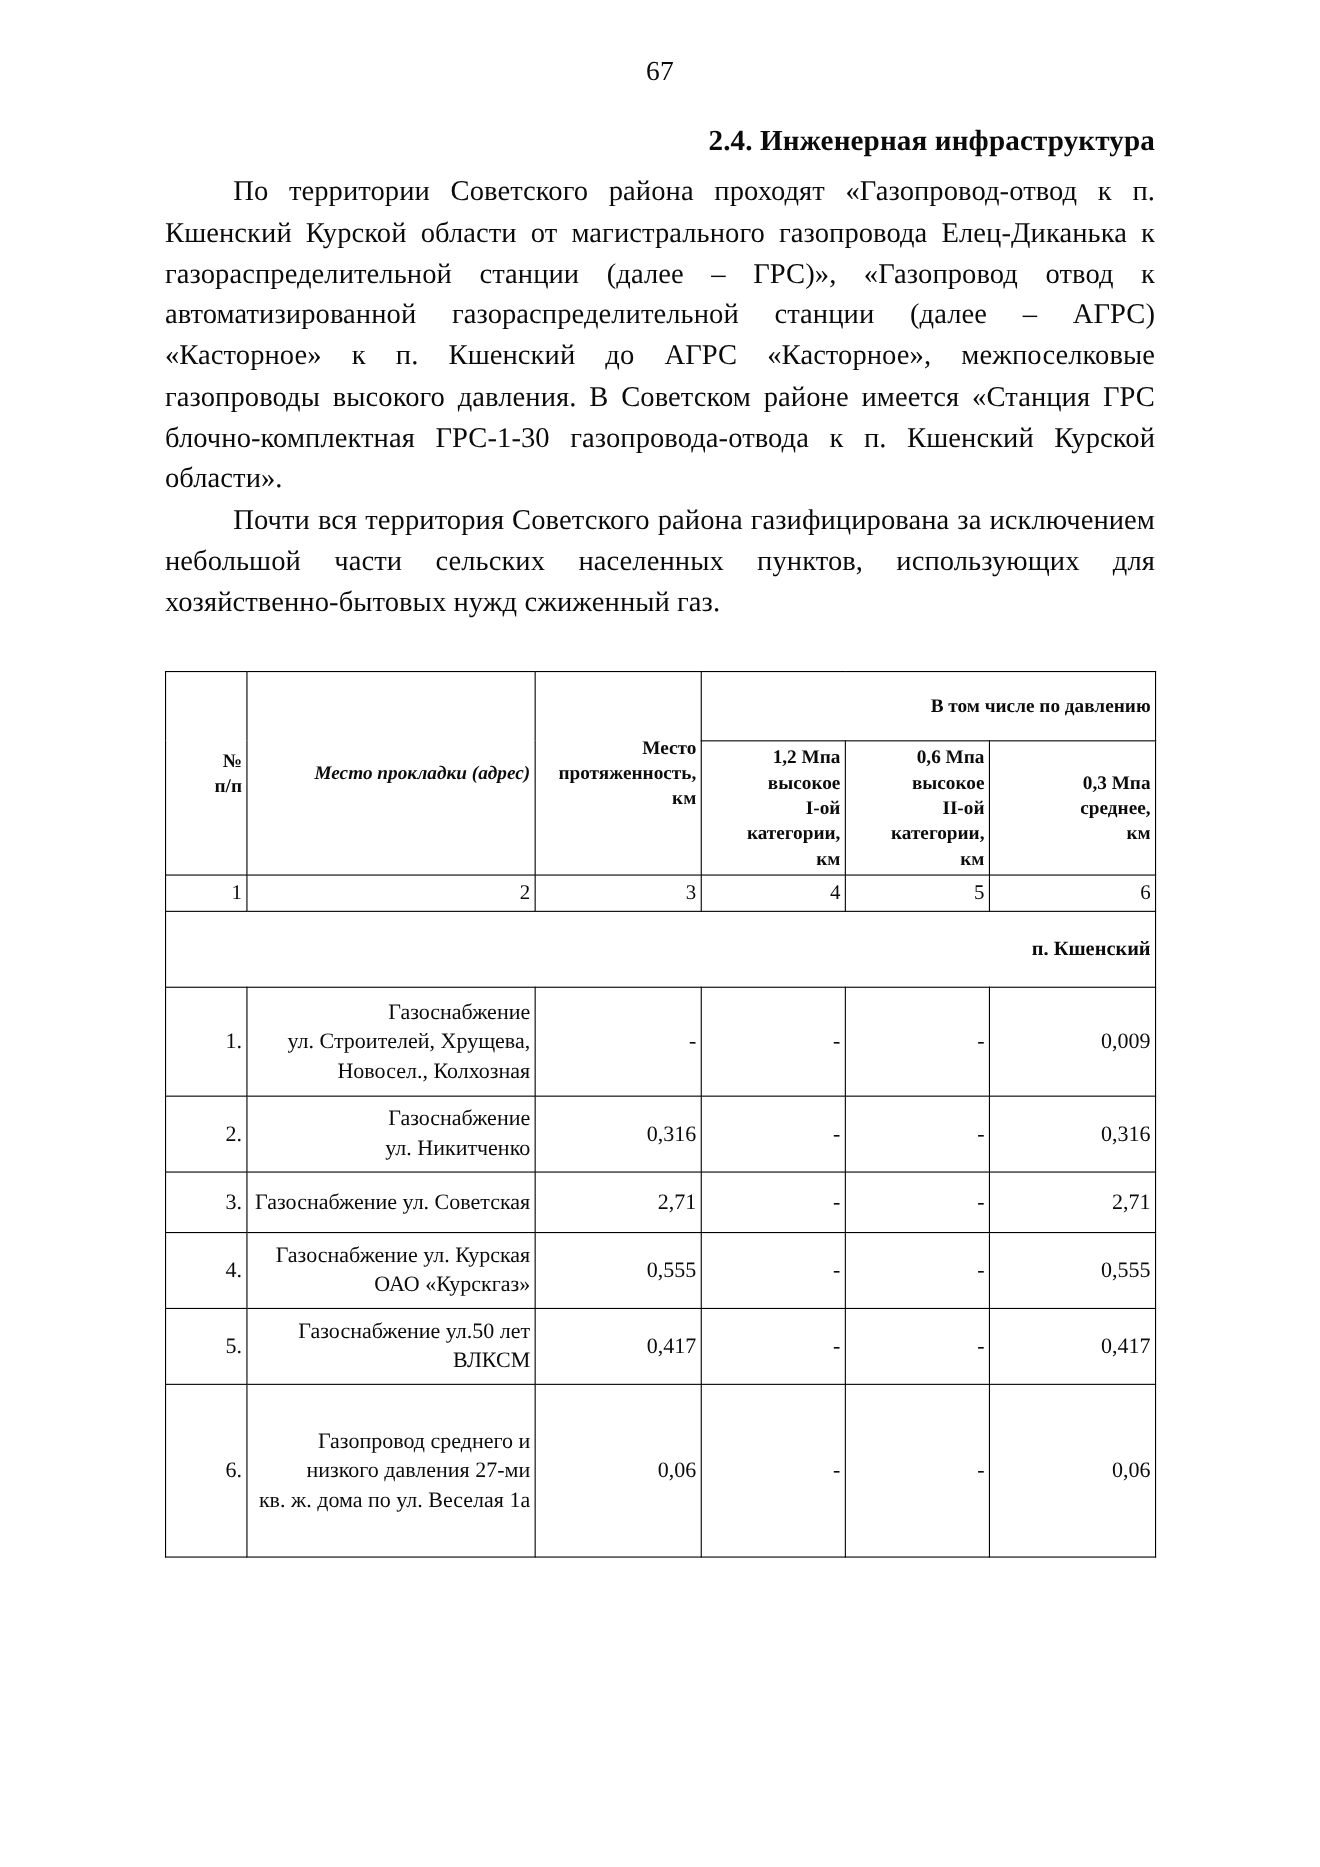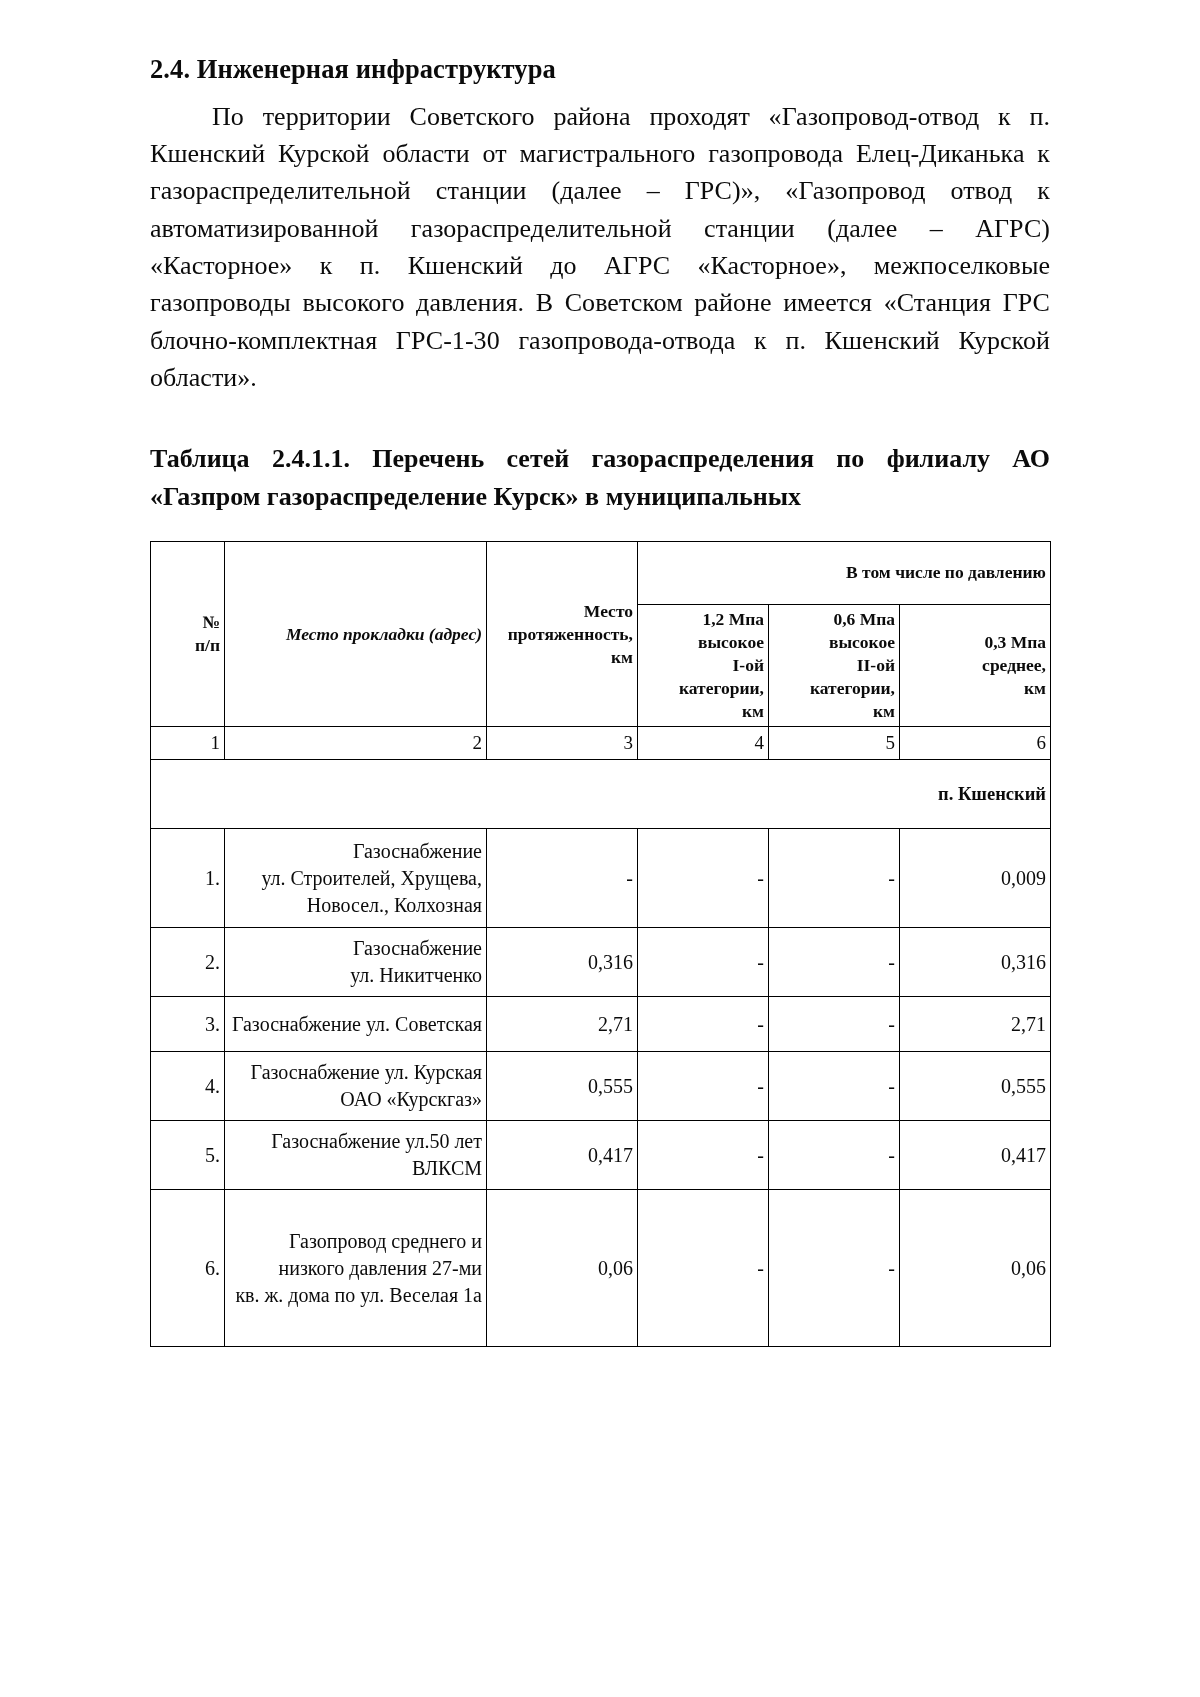--- a/index.html
+++ b/index.html
@@ -26,21 +26,21 @@
 
   .page-number {
     text-align: center;
     font-size: 25px;
     line-height: 1.1;
     margin: 0 0 30px 0;
     letter-spacing: 0.2px;
   }
 
   h2.section-title {
-    text-align: left;
+    text-align: right;
     font-size: 26.5px;
     font-weight: bold;
     margin: 0 0 10px 0;
     line-height: 1.35;
     letter-spacing: 0.1px;
   }
   h3.subsection-title {
     text-align: center;
     font-size: 26.5px;
     font-weight: bold;
@@ -132,27 +132,28 @@
   .r3 td { height: 48px; }
   .r4 td { height: 62px; }
   .r5 td { height: 62px; }
   .r6 td { height: 150px; }
 </style>
 </head>
 <body>
 
 <div class="page">
 
+  <div class="page-number">67</div>
 
   <h2 class="section-title">2.4. Инженерная инфраструктура</h2>
 
   <p class="body-par">По территории Советского района проходят «Газопровод-отвод к п. Кшенский Курской области от магистрального газопровода Елец-Диканька к газораспределительной станции (далее – ГРС)», «Газопровод отвод к автоматизированной газораспределительной станции (далее – АГРС) «Касторное» к п. Кшенский до АГРС «Касторное», межпоселковые газопроводы высокого давления. В Советском районе имеется «Станция ГРС блочно-комплектная ГРС-1-30 газопровода-отвода к п. Кшенский Курской области».</p>
+  <p class="body-par">Почти вся территория Советского района газифицирована за исключением небольшой части сельских населенных пунктов, использующих для хозяйственно-бытовых нужд сжиженный газ.</p>
 
   <div class="table-caption">
-    <span>Таблица 2.4.1.1. Перечень сетей газораспределения по филиалу АО «Газпром газораспределение Курск» в муниципальных</span>
   </div>
 
   <table class="gas-table">
     <colgroup>
       <col style="width:74px">
       <col style="width:262px">
       <col style="width:151px">
       <col style="width:131px">
       <col style="width:131px">
       <col style="width:151px">

